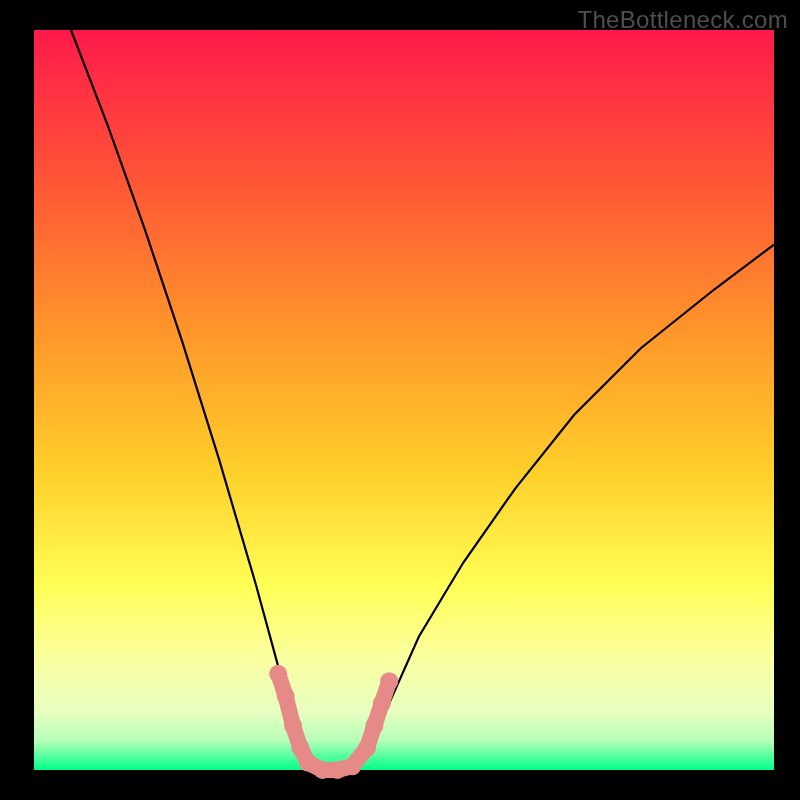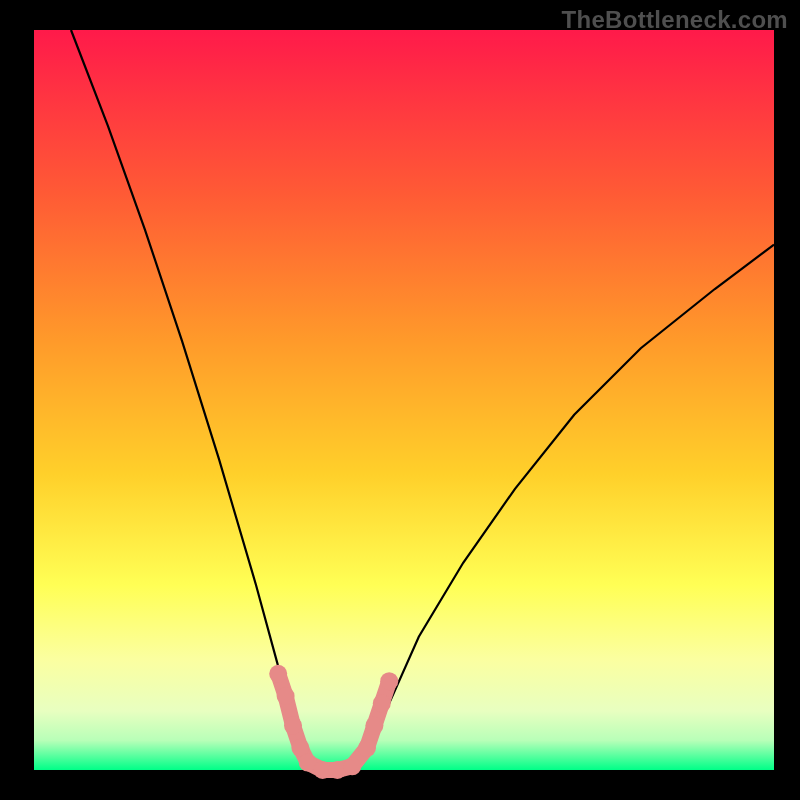--- a/index.html
+++ b/index.html
@@ -16,21 +16,21 @@
     width: 800px;
     height: 800px;
     background: #000;
   }
   .watermark {
     position: absolute;
     top: 6px;
     right: 12px;
     color: #4f4f4f;
     font-size: 24px;
-    font-weight: 700;
+    font-weight: 400;
     letter-spacing: 0.3px;
     z-index: 20;
     user-select: none;
   }
   svg.plot {
     position: absolute;
     left: 0;
     top: 0;
   }
 </style>

